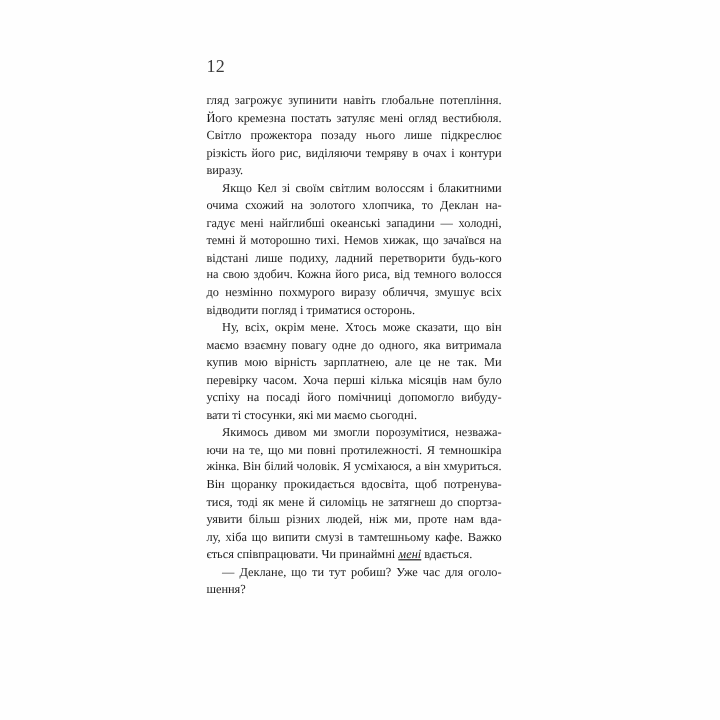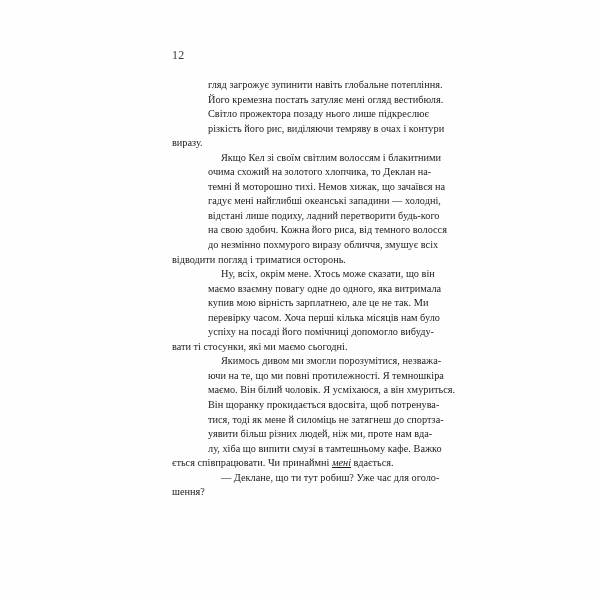--- a/index.html
+++ b/index.html
@@ -19,21 +19,21 @@
     position: relative;
     width: 600px;
     height: 600px;
     background: #fefefe;
     box-sizing: border-box;
   }
   .page-number {
     position: absolute;
     left: 172px;
     top: 48px;
-    font-size: 12px;
+    font-size: 15px;
     color: #3a3a3a;
     letter-spacing: 0.2px;
     font-family: "Liberation Serif", "DejaVu Serif", serif;
   }
   .text-block {
     position: absolute;
     left: 172px;
     top: 78px;
     width: 246px;
     font-size: 10.3px;
@@ -53,21 +53,20 @@
   }
   .indent {
     text-indent: 13px;
   }
   
   .just {
     display: block;
     text-align: justify;
     text-align-last: justify;
     white-space: nowrap;
-    margin-left: 36px;
   }
   .last {
     display: block;
     text-align: left;
     text-align-last: left;
     white-space: nowrap;
   }
   .ital {
     font-style: italic;
     text-decoration: underline;
@@ -86,41 +85,41 @@
       <span class="just">гляд загрожує зупинити навіть глобальне потепління.</span>
       <span class="just">Його кремезна постать затуляє мені огляд вестибюля.</span>
       <span class="just">Світло прожектора позаду нього лише підкреслює</span>
       <span class="just">різкість його рис, виділяючи темряву в очах і контури</span>
       <span class="last">виразу.</span>
     </p>
 
     <p class="para">
       <span class="just indent">Якщо Кел зі своїм світлим волоссям і блакитними</span>
       <span class="just">очима схожий на золотого хлопчика, то Деклан на-</span>
+      <span class="just">гадує мені найглибші океанські западини — холодні,</span>
       <span class="just">темні й моторошно тихі. Немов хижак, що зачаївся на</span>
-      <span class="just">гадує мені найглибші океанські западини — холодні,</span>
       <span class="just">відстані лише подиху, ладний перетворити будь-кого</span>
       <span class="just">на свою здобич. Кожна його риса, від темного волосся</span>
       <span class="just">до незмінно похмурого виразу обличчя, змушує всіх</span>
       <span class="last">відводити погляд і триматися осторонь.</span>
     </p>
 
     <p class="para">
       <span class="just indent">Ну, всіх, окрім мене. Хтось може сказати, що він</span>
       <span class="just">маємо взаємну повагу одне до одного, яка витримала</span>
       <span class="just">купив мою вірність зарплатнею, але це не так. Ми</span>
       <span class="just">перевірку часом. Хоча перші кілька місяців нам було</span>
       <span class="just">успіху на посаді його помічниці допомогло вибуду-</span>
       <span class="last">вати ті стосунки, які ми маємо сьогодні.</span>
     </p>
 
     <p class="para">
       <span class="just indent">Якимось дивом ми змогли порозумітися, незважа-</span>
       <span class="just">ючи на те, що ми повні протилежності. Я темношкіра</span>
-      <span class="just">маємо. Він білий чоловік. Я усміхаюся, а він хмуриться.</span>
+      <span class="just">жінка. Він білий чоловік. Я усміхаюся, а він хмуриться.</span>
       <span class="just">Він щоранку прокидається вдосвіта, щоб потренува-</span>
       <span class="just">тися, тоді як мене й силоміць не затягнеш до спортза-</span>
       <span class="just">уявити більш різних людей, ніж ми, проте нам вда-</span>
       <span class="just">лу, хіба що випити смузі в тамтешньому кафе. Важко</span>
       <span class="last" id="p4-last">ється співпрацювати. Чи принаймні <span class="ital">мені</span> вдається.</span>
     </p>
 
 
     <p class="para">
       <span class="just indent">— Деклане, що ти тут робиш? Уже час для оголо-</span>

